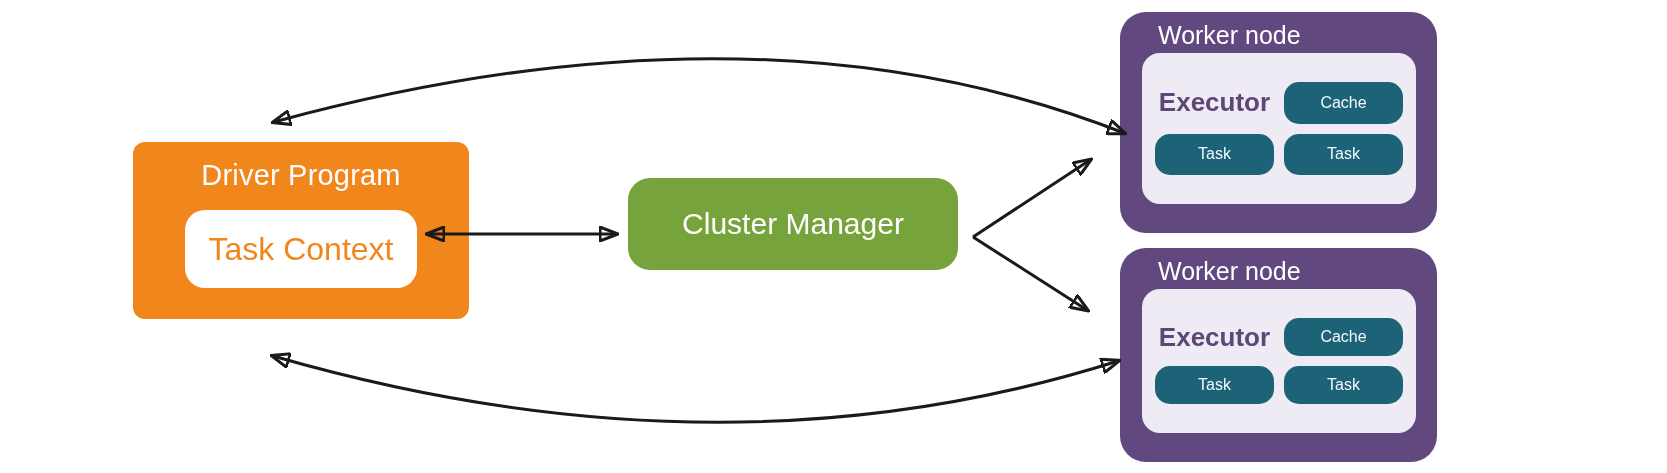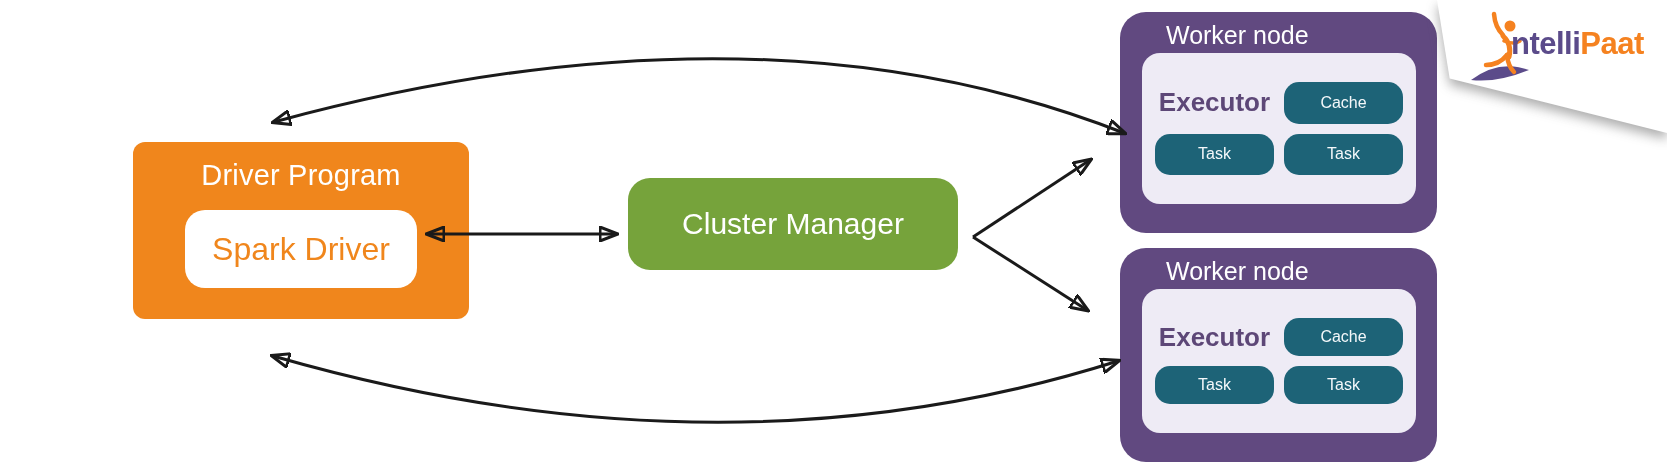--- a/index.html
+++ b/index.html
@@ -16,21 +16,21 @@
 
   
   .cluster-box{position:absolute;left:628px;top:178px;width:330px;height:92px;
     background:#76A33B;border-radius:22px;display:flex;align-items:center;justify-content:center;
     color:#fff;font-size:30px;}
 
   
   .worker{position:absolute;left:1120px;width:317px;background:#614980;border-radius:26px;}
   .worker-1{top:12px;height:221px;}
   .worker-2{top:248px;height:214px;}
-  .worker-title{position:absolute;top:9px;left:46px;color:#fff;font-size:25px;}
+  .worker-title{position:absolute;top:9px;left:38px;color:#fff;font-size:25px;}
   .executor-panel{position:absolute;left:22px;right:21px;top:41px;bottom:29px;
     background:#EEEBF5;border-radius:18px;
     display:grid;grid-template-columns:1fr 1fr;grid-template-rows:1fr 1fr;
     gap:10px;padding:29px 13px;box-sizing:border-box;}
   .executor-label{display:flex;align-items:center;justify-content:center;
     color:#5D4777;font-size:26px;font-weight:bold;}
   .chip{background:#1D6377;border-radius:15px;display:flex;align-items:center;justify-content:center;
     color:#F4F8FA;font-size:16px;}
 
   
@@ -49,21 +49,21 @@
   .logo-figure{position:absolute;left:0;top:0;}
 </style>
 </head>
 <body>
 
 <div class="canvas">
 
   <div class="driver-box">
     <div class="driver-title">Driver Program</div>
     <div class="spark-context">
-      <span>Spark Driver</span>
+      <span>Task Context</span>
     </div>
   </div>
 
   <div class="cluster-box">
     <span>Cluster Manager</span>
   </div>
 
   <div class="worker worker-1">
     <div class="worker-title">Worker node</div>
     <div class="executor-panel">
@@ -90,30 +90,14 @@
         <path d="M1,1 L19,8 L1,15 Z" fill="#1A1A1A" stroke="none"></path>
       </marker>
     </defs>
     <path d="M 428 234 L 616 234" marker-start="url(#ah)" marker-end="url(#ah)"></path>
     <path d="M 973 237 L 1090 160" marker-end="url(#ah)"></path>
     <path d="M 973 237 L 1087 310" marker-end="url(#ah)"></path>
     <path d="M 274 122 Q 760 -10 1124 133" marker-start="url(#ah)" marker-end="url(#ah)"></path>
     <path d="M 273 356 Q 724 486 1118 361" marker-start="url(#ah)" marker-end="url(#ah)"></path>
   </svg>
 
-  <div class="logo-wrap">
-    <div class="logo-shape">
-      <svg class="logo-figure" width="230" height="140" viewBox="0 0 230 140" xmlns="http://www.w3.org/2000/svg">
-        <path d="M34 80 Q62 59 92 70 Q60 83 34 80 Z" fill="#5B4B8A"></path>
-        <path d="M57 14 q1 13 9 21" stroke="#F58220" stroke-width="4.5" fill="none" stroke-linecap="round"></path>
-        <circle cx="73" cy="26" r="5.5" fill="#F58220"></circle>
-        <path d="M66 36 q9 8 6 21" stroke="#F58220" stroke-width="5" fill="none" stroke-linecap="round"></path>
-        <path d="M67 41 q10 4 16 0" stroke="#F58220" stroke-width="3.5" fill="none" stroke-linecap="round"></path>
-        <path d="M70 55 q-8 10 -21 10" stroke="#F58220" stroke-width="4.5" fill="none" stroke-linecap="round"></path>
-        <path d="M70 55 q1 11 7 17" stroke="#F58220" stroke-width="4.5" fill="none" stroke-linecap="round"></path>
-      </svg>
-      <div class="logo-wordmark">
-        <span class="logo-part1">ntelli</span><span class="logo-part2">Paat</span>
-      </div>
-    </div>
-  </div>
 
 </div>
 
 </body></html>

